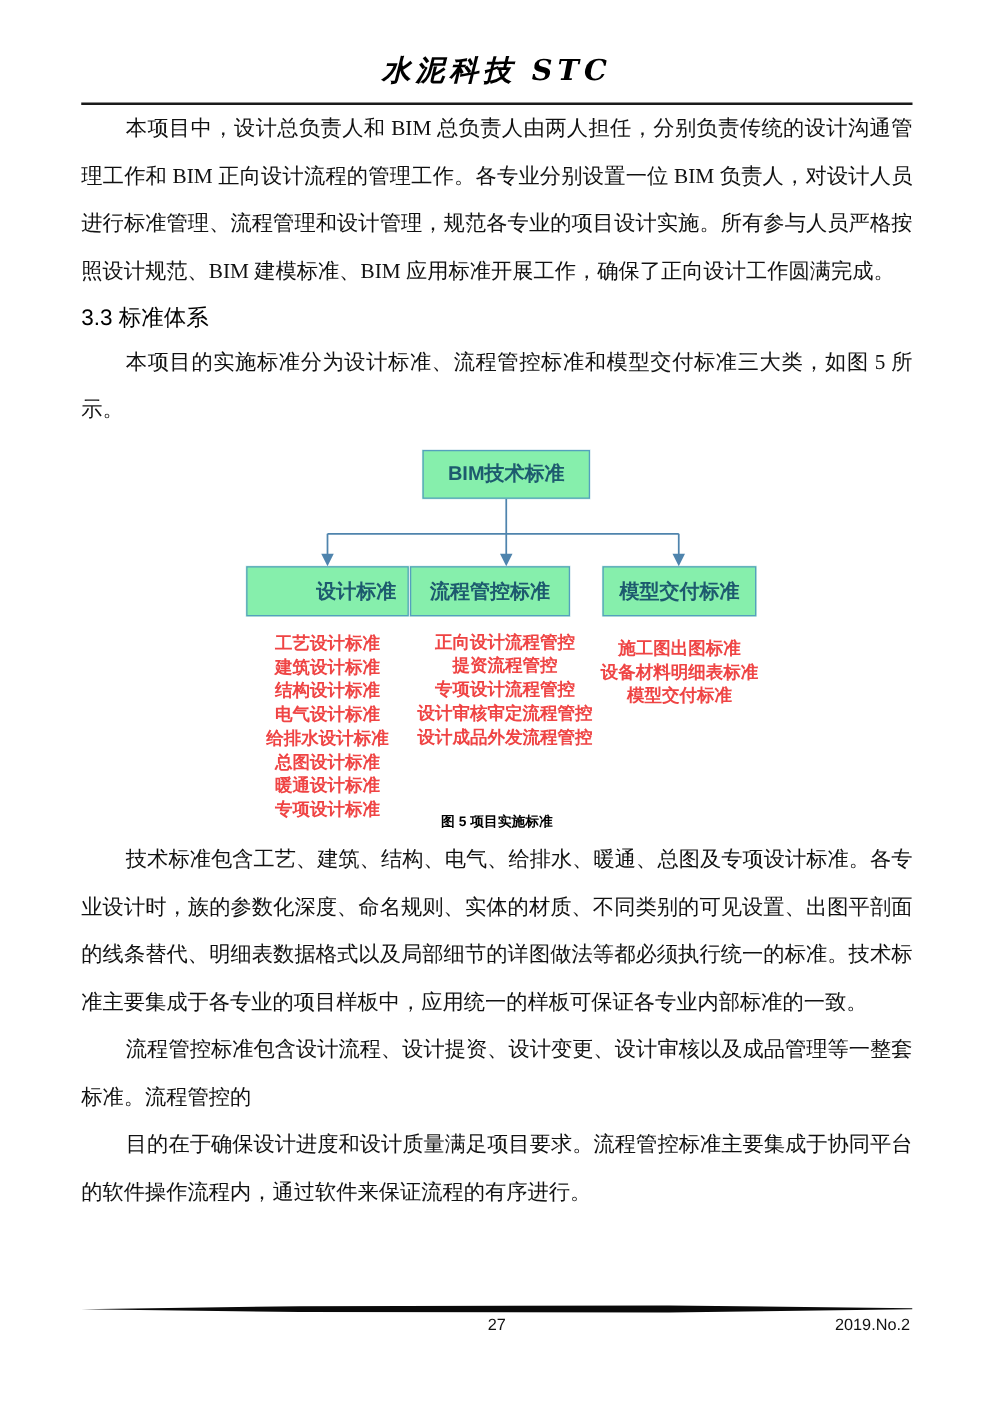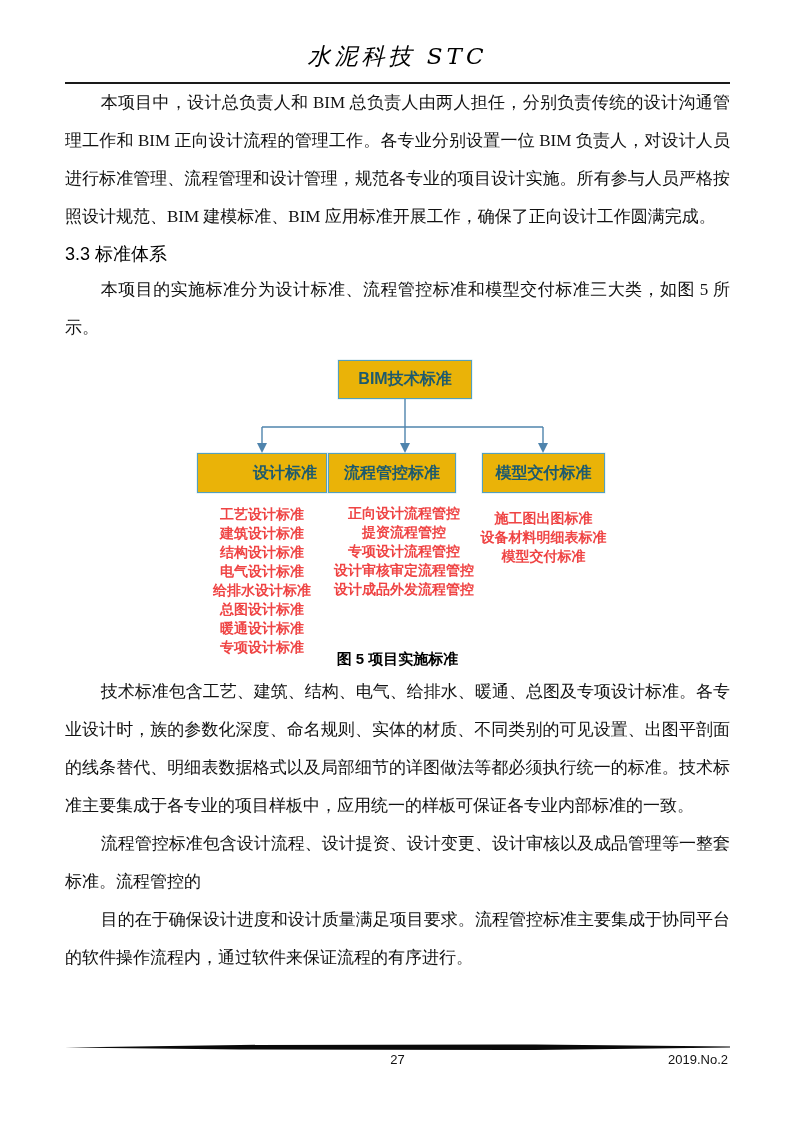--- a/index.html
+++ b/index.html
@@ -15,21 +15,21 @@
 
   .header {
     height: 84px;
     display: flex; align-items: flex-end; justify-content: center;
     padding-bottom: 10px;
     border-bottom: 2px solid #1a1a1a;
   }
   .journal-title {
     font-family: "DejaVu Serif", "Liberation Serif", serif;
     font-style: italic;
-    font-weight: normal;
+    font-weight: bold;
     font-size: 23px;
     letter-spacing: 4px;
     color: #000;
   }
 
   p.body-para {
     font-size: 17px;
     line-height: 38px;
     text-align: justify;
     text-justify: inter-ideograph;
@@ -50,21 +50,21 @@
   
   .diagram {
     position: relative;
     height: 295px;
     margin-top: 6px;
     font-family: "Liberation Sans", "DejaVu Sans", sans-serif;
   }
   .diagram svg.connectors { position: absolute; left: 0; top: 0; }
   .node {
     position: absolute;
-    background: #eab308;
+    background: #86efac;
     border: 1.5px solid #54a0bd;
     color: #1d5a6e;
     display: flex; align-items: center; justify-content: center;
     font-weight: bold;
     font-size: 16px;
     box-shadow: 0 0 0 0.5px rgba(84,160,189,.25);
   }
   .node-root { left: 273px; top: 7px;  width: 134px; height: 39px; }
   .node-b1   { left: 132px; top: 100px; width: 130px; height: 40px; padding-left: 46px; }
   .node-b2   { left: 263px; top: 100px; width: 128px; height: 40px; }
@@ -76,21 +76,21 @@
     font-weight: bold;
     color: #ef4444;
     line-height: 19px;
   }
   .list-b1 { left: 107px; top: 152px; width: 180px; }
   .list-b2 { left: 245px; top: 151px; width: 188px; }
   .list-b3 { left: 390px; top: 156px; width: 177px; }
 
   .figure-caption {
     font-family: "Liberation Sans", "DejaVu Sans", sans-serif;
-    font-size: 15px;
+    font-size: 11px;
     font-weight: bold;
     text-align: center;
     margin: 2px 0 4px 0;
     color: #000;
   }
 
   
   .footer { position: absolute; left: 65px; top: 1044px; width: 665px; }
   .footer-rule { display: block; }
   .footer-row {

